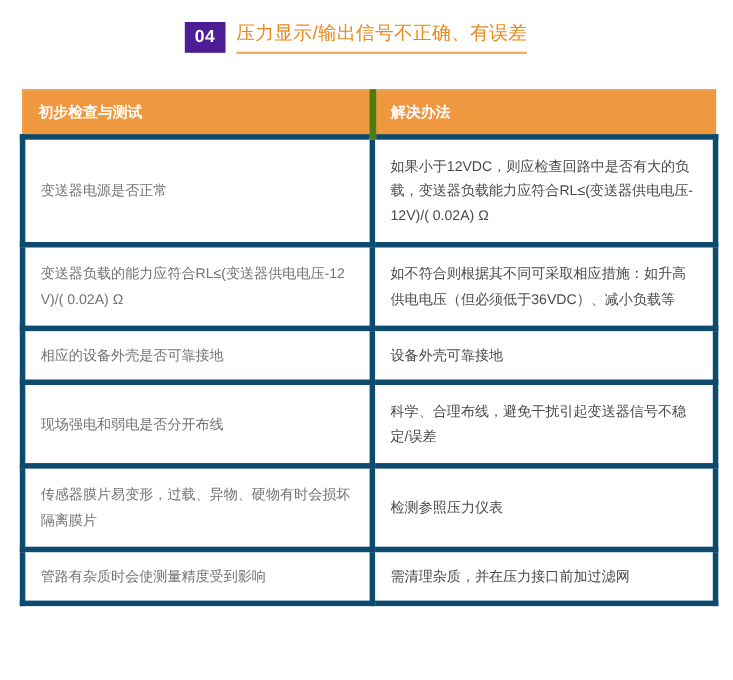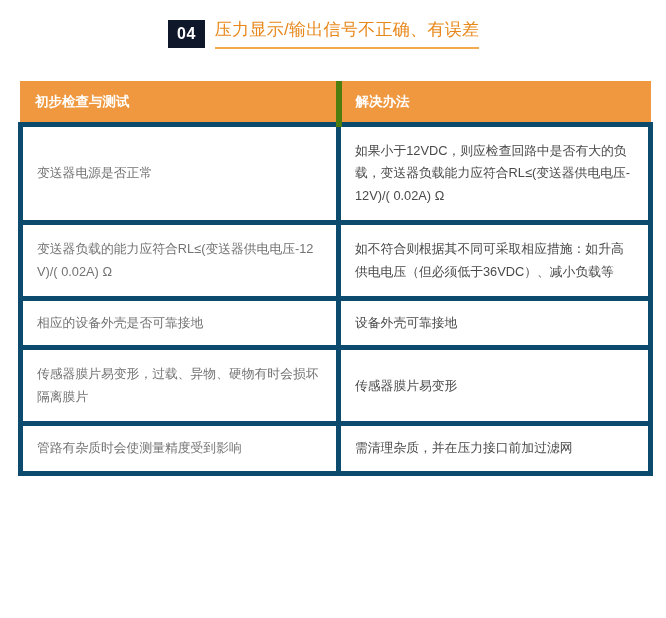--- a/index.html
+++ b/index.html
@@ -22,21 +22,21 @@
     box-sizing: border-box;
   }
 
   
   .header {
     display: flex;
     align-items: center;
     padding: 18px 0 0 168px;
   }
   .header-number {
-    background: #0f172a;
+    background: #4c1d95;
     color: #ffffff;
     font-size: 16px;
     font-weight: bold;
     line-height: 1;
     padding: 6px 9px 6px 9px;
     letter-spacing: 0.5px;
   }
   .header-title-wrap {
     margin-left: 10px;
     padding-bottom: 6px;
@@ -125,22 +125,26 @@
         </tr>
         <tr>
           <td class="cell-left">变送器负载的能力应符合RL≤(变送器供电电压-12V)/( 0.02A) Ω</td>
           <td class="cell-right">如不符合则根据其不同可采取相应措施：如升高供电电压（但必须低于36VDC）、减小负载等</td>
         </tr>
         <tr class="compact">
           <td class="cell-left">相应的设备外壳是否可靠接地</td>
           <td class="cell-right">设备外壳可靠接地</td>
         </tr>
         <tr>
+          <td class="cell-left">现场强电和弱电是否分开布线</td>
+          <td class="cell-right">科学、合理布线，避免干扰引起变送器信号不稳定/误差</td>
+        </tr>
+        <tr>
           <td class="cell-left">传感器膜片易变形，过载、异物、硬物有时会损坏隔离膜片</td>
-          <td class="cell-right">传感器膜片易变形</td>
+          <td class="cell-right">检测参照压力仪表</td>
         </tr>
         <tr class="compact">
           <td class="cell-left">管路有杂质时会使测量精度受到影响</td>
           <td class="cell-right">需清理杂质，并在压力接口前加过滤网</td>
         </tr>
       </tbody>
     </table>
   </div>
 
 </div>

